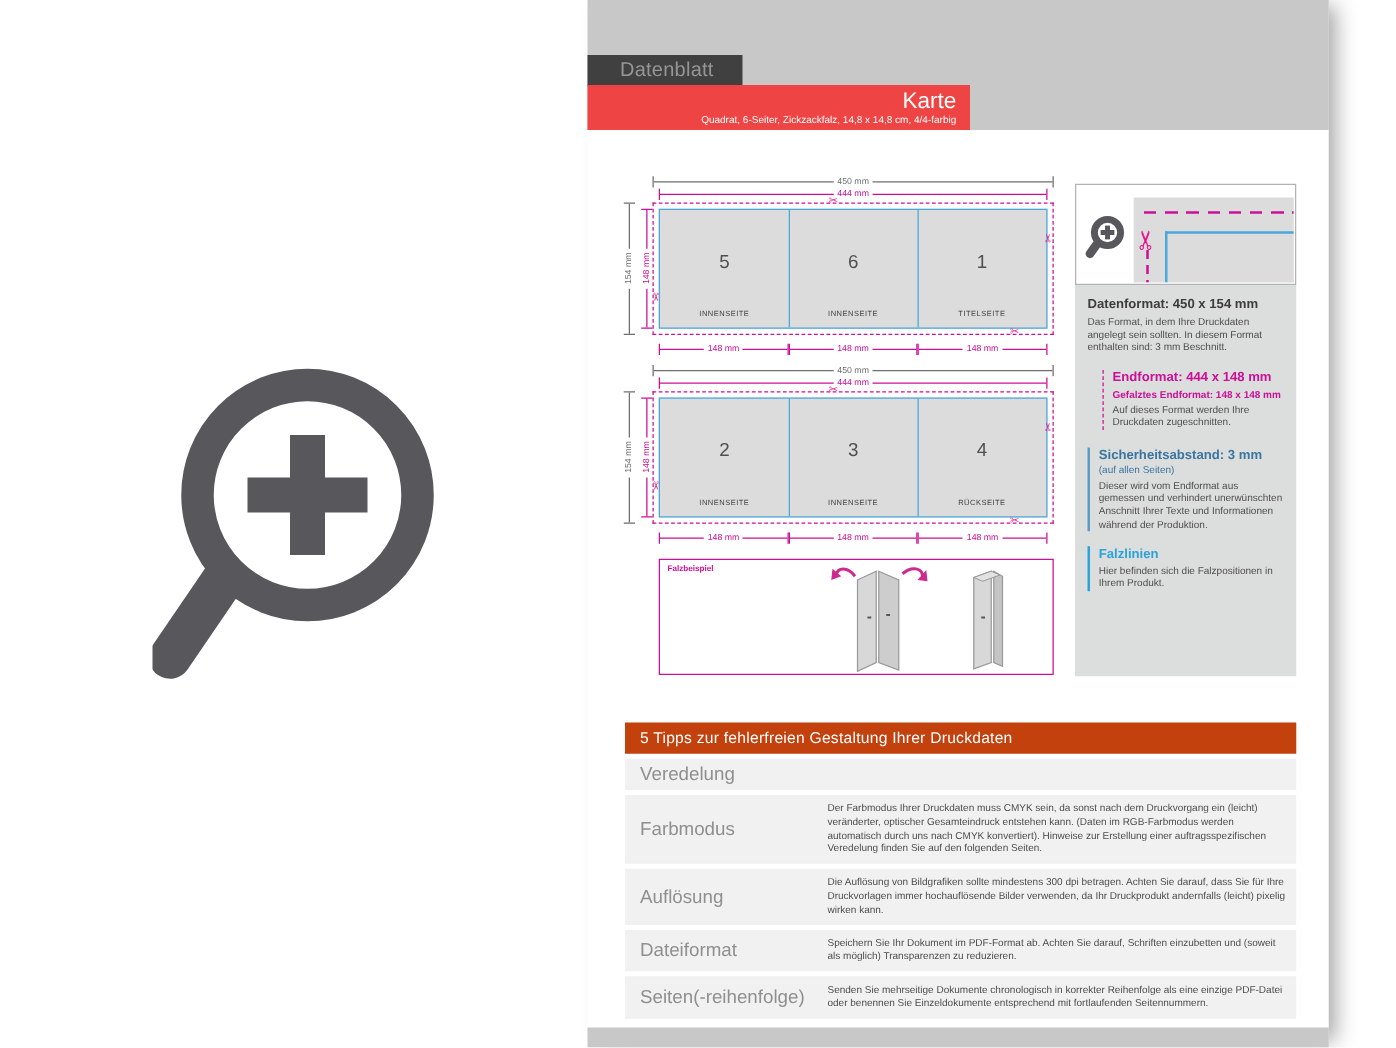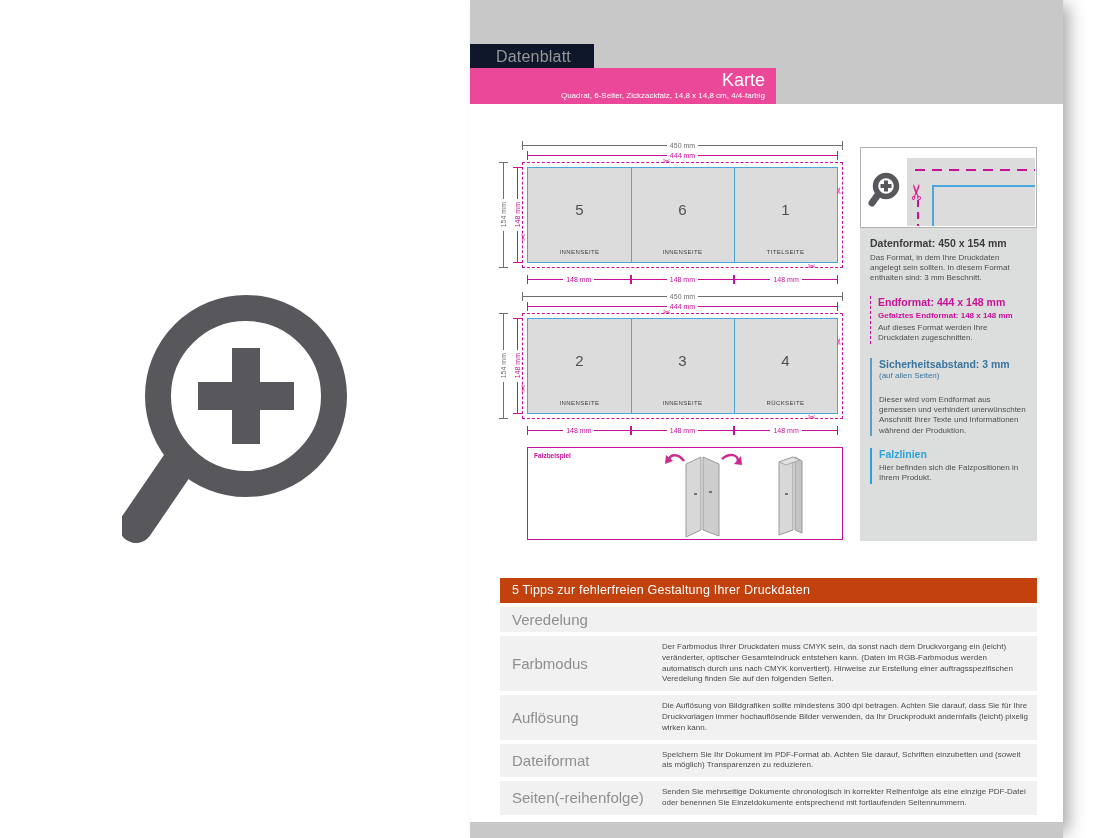--- a/index.html
+++ b/index.html
@@ -5,23 +5,23 @@
   * { margin:0; padding:0; box-sizing:border-box; }
   html,body { width:1117px; height:838px; background:#fff; overflow:hidden;
     font-family:"Liberation Sans", sans-serif; }
   .stage { position:relative; width:1117px; height:838px; background:#ffffff; }
 
   
   .page { position:absolute; left:470px; top:0; width:593px; height:838px;
     background:#fff; box-shadow:10px 0 16px -5px rgba(50,50,50,.45); }
 
   .head-band { position:absolute; left:0; top:0; width:100%; height:104px; background:#c8c8c8; }
-  .tab { position:absolute; left:0; top:44px; width:124px; height:25px; background:#0f172a;
+  .tab { position:absolute; left:0; top:44px; width:124px; height:25px; background:#404040;
     color:#969696; font-size:16px; line-height:25px; padding-left:26px; letter-spacing:.2px; }
-  .title-band { position:absolute; left:0; top:68px; width:306px; height:36px; background:#ec4899; }
+  .title-band { position:absolute; left:0; top:68px; width:306px; height:36px; background:#ef4444; }
   .title-band .ttl { position:absolute; right:11px; top:2px; color:#fff; font-size:18px; font-weight:400; }
   .title-band .sub { position:absolute; right:11px; bottom:4px; color:#fff; font-size:8px; }
 
   .foot-band { position:absolute; left:0; bottom:0; width:100%; height:16px; background:#c8c8c8; }
 
   
   .zoom-big { position:absolute; left:122px; top:286px; width:234px; height:274px; cursor:pointer; }
 
   
   .diagram { position:absolute; left:0; width:100%; height:150px; }
@@ -63,26 +63,26 @@
     background:repeating-linear-gradient(180deg,#cc0f97 0 7px,transparent 7px 12px); }
   .sb-blue-h { position:absolute; left:25px; right:0; top:27px; height:2px; background:#4aa7dd; }
   .sb-blue-v { position:absolute; left:25px; top:27px; bottom:0; width:2px; background:#4aa7dd; }
   .sb-scis { position:absolute; left:1px; top:22px; color:#e5168f; font-size:21px;
     transform:rotate(-90deg); font-family:"DejaVu Sans", sans-serif; }
 
   .sb-body { width:177px; min-height:313px; background:#dcdddd; padding:9px 9px 10px 10px;
     font-size:8px; color:#4e4e4e; line-height:1.3; }
   .sb-h1 { font-size:10.5px; font-weight:bold; color:#3c3c3c; margin-bottom:2px; }
   .sb-p { margin-bottom:9px; }
-  .sec-end { border-left:1px dashed #cc0f97; padding-left:7px; margin:12px 0 0 0; }
+  .sec-end { border-left:1px dashed #cc0f97; padding-left:7px; margin:12px 0 0 12px; }
   .sec-end .sb-h1 { color:#cc0f97; }
   .sec-end .sub { color:#cc0f97; font-weight:bold; font-size:8px; margin-bottom:1px; }
   .sec-safe { border-left:2px solid #5a9cc4; padding-left:7px; margin:14px 0 0 0; }
   .sec-safe .sb-h1 { color:#39759f; margin-bottom:0; }
-  .sec-safe .sub { color:#39759f; font-size:8px; margin-bottom:13px; }
+  .sec-safe .sub { color:#39759f; font-size:8px; margin-bottom:2px; }
   .sec-falz { border-left:2px solid #2aa3d8; padding-left:7px; margin:12px 0 0 0; }
   .sec-falz .sb-h1 { color:#2aa3d8; margin-bottom:1px; }
 
   
   .tips { position:absolute; left:30px; top:578px; width:537px; }
   .tips-head { height:25px; background:#c2410c; color:#fff; font-size:12.5px;
     line-height:25px; padding-left:12px; letter-spacing:.2px; }
   .tip-row { display:flex; background:#f1f1f1; margin-top:4px; }
   .tip-label { width:162px; padding:4px 4px 4px 12px; color:#8f8f8f; font-size:15px;
     display:flex; align-items:center; font-weight:400; }

